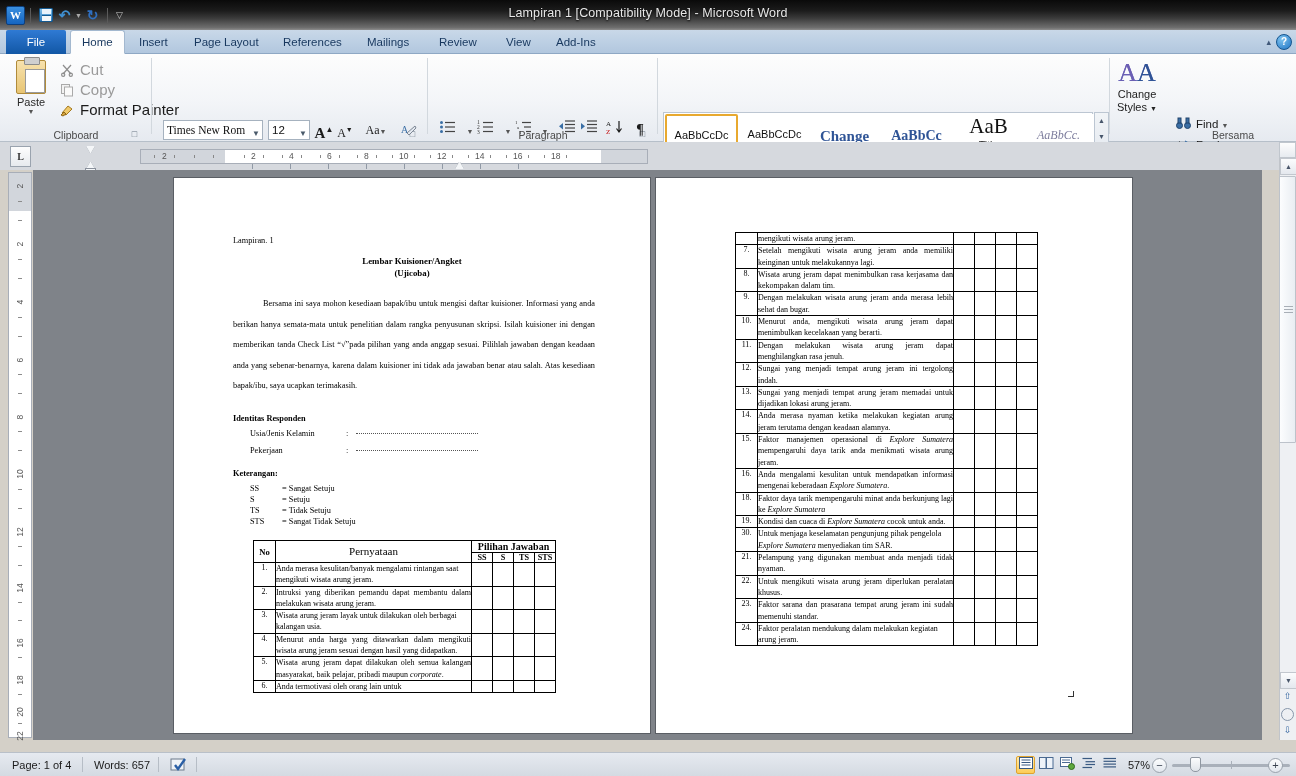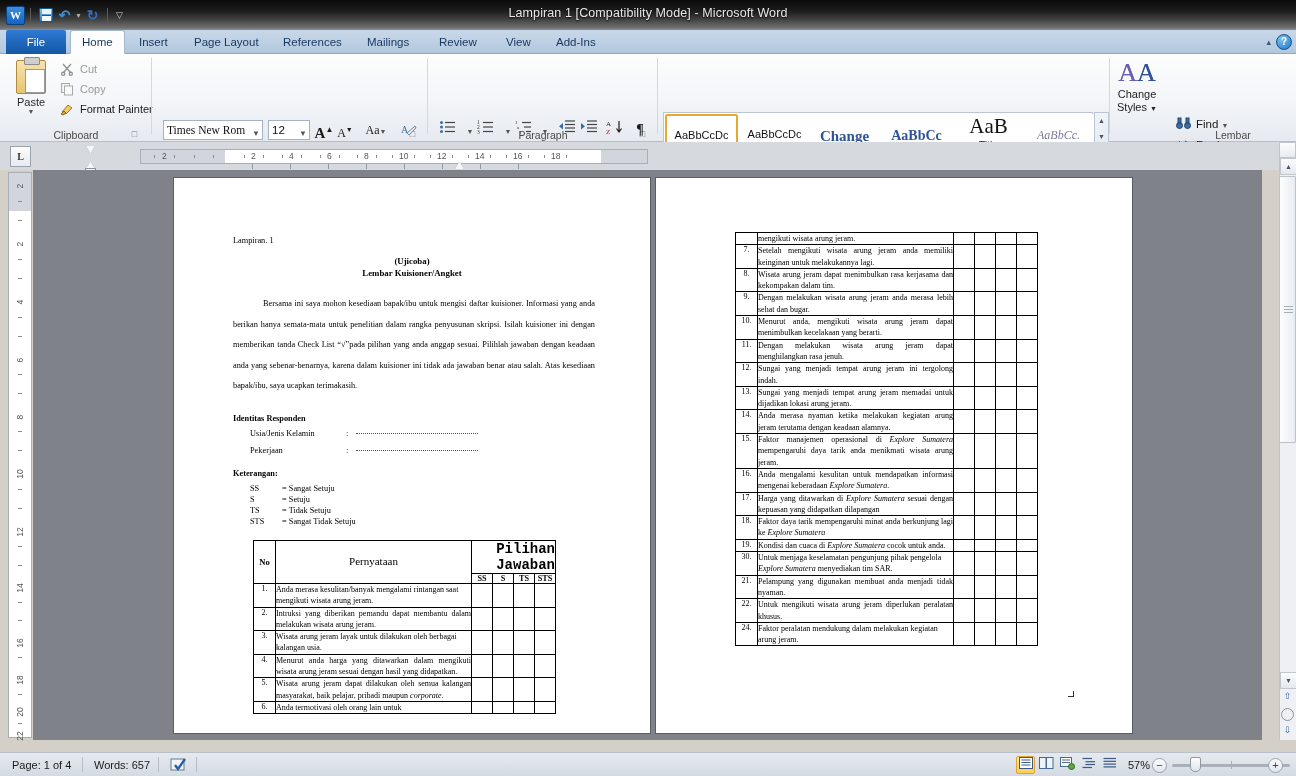--- a/index.html
+++ b/index.html
@@ -107,21 +107,21 @@
     background:#cfcfcf;border:1px solid #8c8c8c;border-radius:1px;
   }
   .paste-ico::after{
     content:"";position:absolute;left:8px;top:8px;width:18px;height:22px;
     background:#fff;border:1px solid #9a9a9a;
   }
   .paste-text { font-size:11px; color:#2a2a2a; margin-top:2px; }
   .paste-caret { font-size:7px; color:#555; }
   .clip-item {
     position:absolute; height:19px; line-height:19px;
-    font-size:11px; color:#9a9a9a; padding-left:22px; white-space:nowrap;
+    font-size:15px; color:#9a9a9a; padding-left:22px; white-space:nowrap;
   }
   .clip-item.enabled { color:#1b1b1b; }
   .clip-ico { position:absolute; left:2px; top:2px; width:16px; height:15px; }
 
   
   .fontname-box {
     position:absolute; left:163px; top:66px; width:100px; height:20px;
     background:#fff; border:1px solid #a6b2bf; font-size:11.5px;
     line-height:18px; padding-left:3px; color:#111;
     font-family:"Liberation Serif", serif;
@@ -257,21 +257,21 @@
   .ketrow { position:absolute; left:76px; font-size:8.3px; line-height:10.3px; }
   .ketrow .k { display:inline-block; width:32px; }
 
   table.qtable { position:absolute; border-collapse:collapse; font-family:"Liberation Serif", serif; }
   table.qtable td, table.qtable th { border:1px solid #000; padding:0; }
   .c-no { width:22px; text-align:center; font-size:8px; vertical-align:top; padding-top:1px;}
   .c-txt { width:196px; font-size:8px; line-height:11.3px; text-align:justify; padding:1px 3px 1px 4px; }
   .c-ans { width:21px; }
   .th-no { text-align:center; font-size:8.6px; font-weight:bold; }
   .th-per { text-align:center; font-size:11px; font-weight:normal; }
-  .th-pil { text-align:right; font-size:14px; font-weight:bold;font-family:Liberation Mono, monospace; }
+  .th-pil { text-align:center; font-size:10px; font-weight:bold; }
   .th-s { text-align:center; font-size:8.2px; font-weight:bold; }
   .ital { font-style:italic; }
 
   .endmark {
     position:absolute; left:1042px; top:722px; width:6px;height:6px;
     border-right:1px solid #333; border-bottom:1px solid #333;
   }
 
   
   .vscroll {
@@ -637,21 +637,21 @@
       <div class="gal-arrow">▼</div>
       <div class="gal-arrow">☰</div>
     </div>
     <div class="changestyles">
       <div class="cs-ico">A<span style="color:#2f5496">A</span></div>
       <div class="cs-text">Change</div>
       <div class="cs-text"><span>Styles</span> <span style="font-size:7px;">▼</span></div>
     </div>
 
     <div class="group" style="left:1170px;width:126px;">
-      <div class="group-label">Lembar</div>
+      <div class="group-label">Bersama</div>
     </div>
     <div class="edit-item" style="left:1176px;top:60px;">
       <span style="position:absolute;left:0;top:2px;">
         <svg width="15" height="13" viewBox="0 0 15 13">
             <g fill="#3a6ea5" stroke="#22456d">
               <circle cx="3.5" cy="8.5" r="3"></circle>
               <circle cx="11.5" cy="8.5" r="3"></circle>
               <rect x="2" y="1" width="3" height="5"></rect>
               <rect x="10" y="1" width="3" height="5"></rect>
             </g>
@@ -767,22 +767,22 @@
     <div class="num" style="top:534px;">20</div>
     <div class="tk" style="top:550px;"></div>
     <div class="num" style="top:558px;">22</div>
   </div>
 
   <div class="docarea">
 
     <div class="page page1 doc">
       <div class="doc-lampiran">Lampiran. 1</div>
       <div class="doc-title">
+        <div>Lembar Kuisioner/Angket</div>
         <div>(Ujicoba)</div>
-        <div>Lembar Kuisioner/Angket</div>
       </div>
       <div class="doc-para"><span class="ind"></span><span>Bersama ini saya mohon kesediaan bapak/ibu untuk mengisi daftar kuisioner. Informasi yang anda berikan hanya semata-mata untuk penelitian dalam rangka penyusunan skripsi. Isilah kuisioner ini dengan memberikan tanda Check List “√”pada pilihan yang anda anggap sesuai. Pilihlah jawaban dengan keadaan anda yang sebenar-benarnya, karena dalam kuisioner ini tidak ada jawaban benar atau salah. Atas kesediaan bapak/ibu, saya ucapkan terimakasih.</span></div>
       <div class="doc-h doc-ident">Identitas Responden</div>
       <div class="idrow" style="top:251px;">
         <span class="lbl">Usia/Jenis Kelamin</span><span>:</span><span class="dots"></span>
       </div>
       <div class="idrow" style="top:268px;">
         <span class="lbl">Pekerjaan</span><span>:</span><span class="dots"></span>
       </div>
       <div class="doc-h doc-ket">Keterangan:</div>
@@ -941,28 +941,20 @@
         </tr>
         <tr>
           <td class="c-no">16.</td>
           <td class="c-txt">Anda mengalami kesulitan untuk mendapatkan informasi mengenai keberadaan <span class="ital">Explore Sumatera</span>.</td>
           <td class="c-ans"></td>
               <td class="c-ans"></td>
               <td class="c-ans"></td>
               <td class="c-ans"></td>
         </tr>
         <tr>
-          <td class="c-no">17.</td>
-          <td class="c-txt">Harga yang ditawarkan di <span class="ital">Explore Sumatera</span> sesuai dengan kepuasan yang didapatkan dilapangan</td>
-          <td class="c-ans"></td>
-              <td class="c-ans"></td>
-              <td class="c-ans"></td>
-              <td class="c-ans"></td>
-        </tr>
-        <tr>
           <td class="c-no">18.</td>
           <td class="c-txt">Faktor daya tarik mempengaruhi minat anda berkunjung lagi ke <span class="ital">Explore Sumatera</span></td>
           <td class="c-ans"></td>
               <td class="c-ans"></td>
               <td class="c-ans"></td>
               <td class="c-ans"></td>
         </tr>
         <tr>
           <td class="c-no">19.</td>
           <td class="c-txt" style="text-align:left">Kondisi dan cuaca di <span class="ital">Explore Sumatera</span> cocok untuk anda.</td>
@@ -983,20 +975,28 @@
               <td class="c-no">21.</td>
               <td class="c-txt">Pelampung yang digunakan membuat anda menjadi tidak nyaman.</td>
               <td class="c-ans"></td>
               <td class="c-ans"></td>
               <td class="c-ans"></td>
               <td class="c-ans"></td>
             </tr>
         <tr>
               <td class="c-no">22.</td>
               <td class="c-txt">Untuk mengikuti wisata arung jeram diperlukan peralatan khusus.</td>
+              <td class="c-ans"></td>
+              <td class="c-ans"></td>
+              <td class="c-ans"></td>
+              <td class="c-ans"></td>
+            </tr>
+        <tr>
+              <td class="c-no">23.</td>
+              <td class="c-txt">Faktor sarana dan prasarana tempat arung jeram ini sudah memenuhi standar.</td>
               <td class="c-ans"></td>
               <td class="c-ans"></td>
               <td class="c-ans"></td>
               <td class="c-ans"></td>
             </tr>
         <tr>
               <td class="c-no">24.</td>
               <td class="c-txt" style="text-align:left">Faktor peralatan mendukung dalam melakukan kegiatan arung jeram.</td>
               <td class="c-ans"></td>
               <td class="c-ans"></td>

